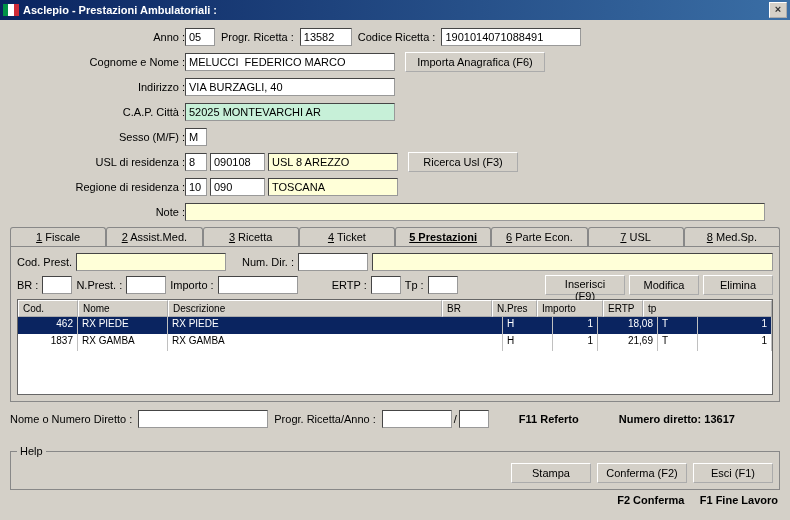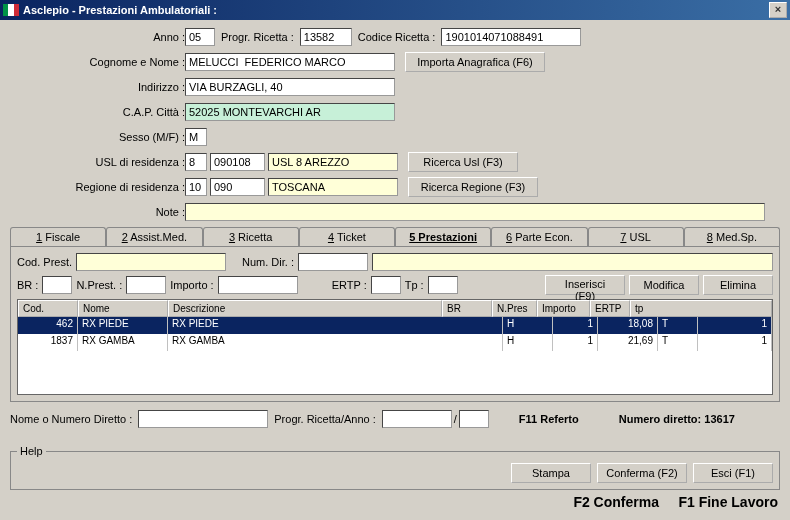--- a/index.html
+++ b/index.html
@@ -22,21 +22,21 @@
 .prow { display: flex; align-items: center; gap: 4px; margin-bottom: 4px; }
 .table { border: 1px solid #666; background: #fff; height: 96px; overflow: hidden; }
 .thead { display: flex; background: #a16207; }
 .th { border: 1px outset #fff; padding: 2px 4px; font-size: 10px; background: #d4d0c8; }
 .tbody .tr { display: flex; height: 17px; }
 .tr.sel { background: #0a2460; color: #fff; }
 .td { padding: 1px 4px; font-size: 10px; border-right: 1px solid #c0c0c0; overflow: hidden; white-space: nowrap; }
 fieldset.help { border: 1px solid #888; margin: 6px 10px 2px; padding: 6px; }
 fieldset.help legend { font-size: 11px; padding: 0 3px; }
 .bottom-btns { display: flex; justify-content: flex-end; gap: 6px; }
-.status { text-align: right; padding: 2px 12px; font-size: 14px; }
+.status { text-align: right; padding: 2px 12px; font-size: 11px; }
 input.note { background: #ffffd8; }
 input.yel { background: #ffffd8; }
 </style>
 </head>
 <body>
 
 <div class="titlebar">
   <div class="flag"></div>
   <div class="title">Asclepio - Prestazioni Ambulatoriali :</div>
   <div class="closebtn">×</div>
@@ -80,21 +80,20 @@
     <input class="f" style="width: 55px; margin-left: 3px;" value="090108">
     <input class="f yel" style="width: 130px; margin-left: 3px;" value="USL 8 AREZZO">
     <button class="btn" style="margin-left:10px;width:110px">Ricerca Usl (F3)</button>
   </div>
 
   <div class="row">
     <span class="lbl">Regione di residenza :</span>
     <input class="f" style="width: 22px;" value="10">
     <input class="f" style="width: 55px; margin-left: 3px;" value="090">
     <input class="f yel" style="width: 130px; margin-left: 3px;" value="TOSCANA">
-    <button class="btn" style="margin-left:10px;width:130px">Ricerca Regione (F3)</button>
   </div>
 
   <div class="row">
     <span class="lbl">Note :</span>
     <input class="f note" style="width: 580px;" value="">
   </div>
 
   <div class="tabs">
     <div class="tab"><span class="u">1</span> Fiscale</div>
     <div class="tab"><span class="u">2</span> Assist.Med.</div>
@@ -131,21 +130,21 @@
       <button class="btn" style="width:70px">Elimina</button>
     </div>
 
     <div class="table">
       <div class="thead">
         <div class="th" style="width:60px">Cod.</div>
         <div class="th" style="width:90px">Nome</div>
         <div class="th" style="width:274px">Descrizione</div>
         <div class="th" style="width:50px">BR</div>
         <div class="th" style="width:45px">N.Pres</div>
-        <div class="th" style="width:53px">Importo</div>
+        <div class="th" style="width:66px">Importo</div>
         <div class="th" style="width:40px">ERTP</div>
         <div class="th" style="flex:1">tp</div>
       </div>
       <div class="tbody">
         <div class="tr sel">
           <div class="td" style="width:60px;text-align:right">462</div>
           <div class="td" style="width:90px">RX PIEDE</div>
           <div class="td" style="width:335px">RX PIEDE</div>
           <div class="td" style="width:50px">H</div>
           <div class="td" style="width:45px;text-align:right">1</div>

